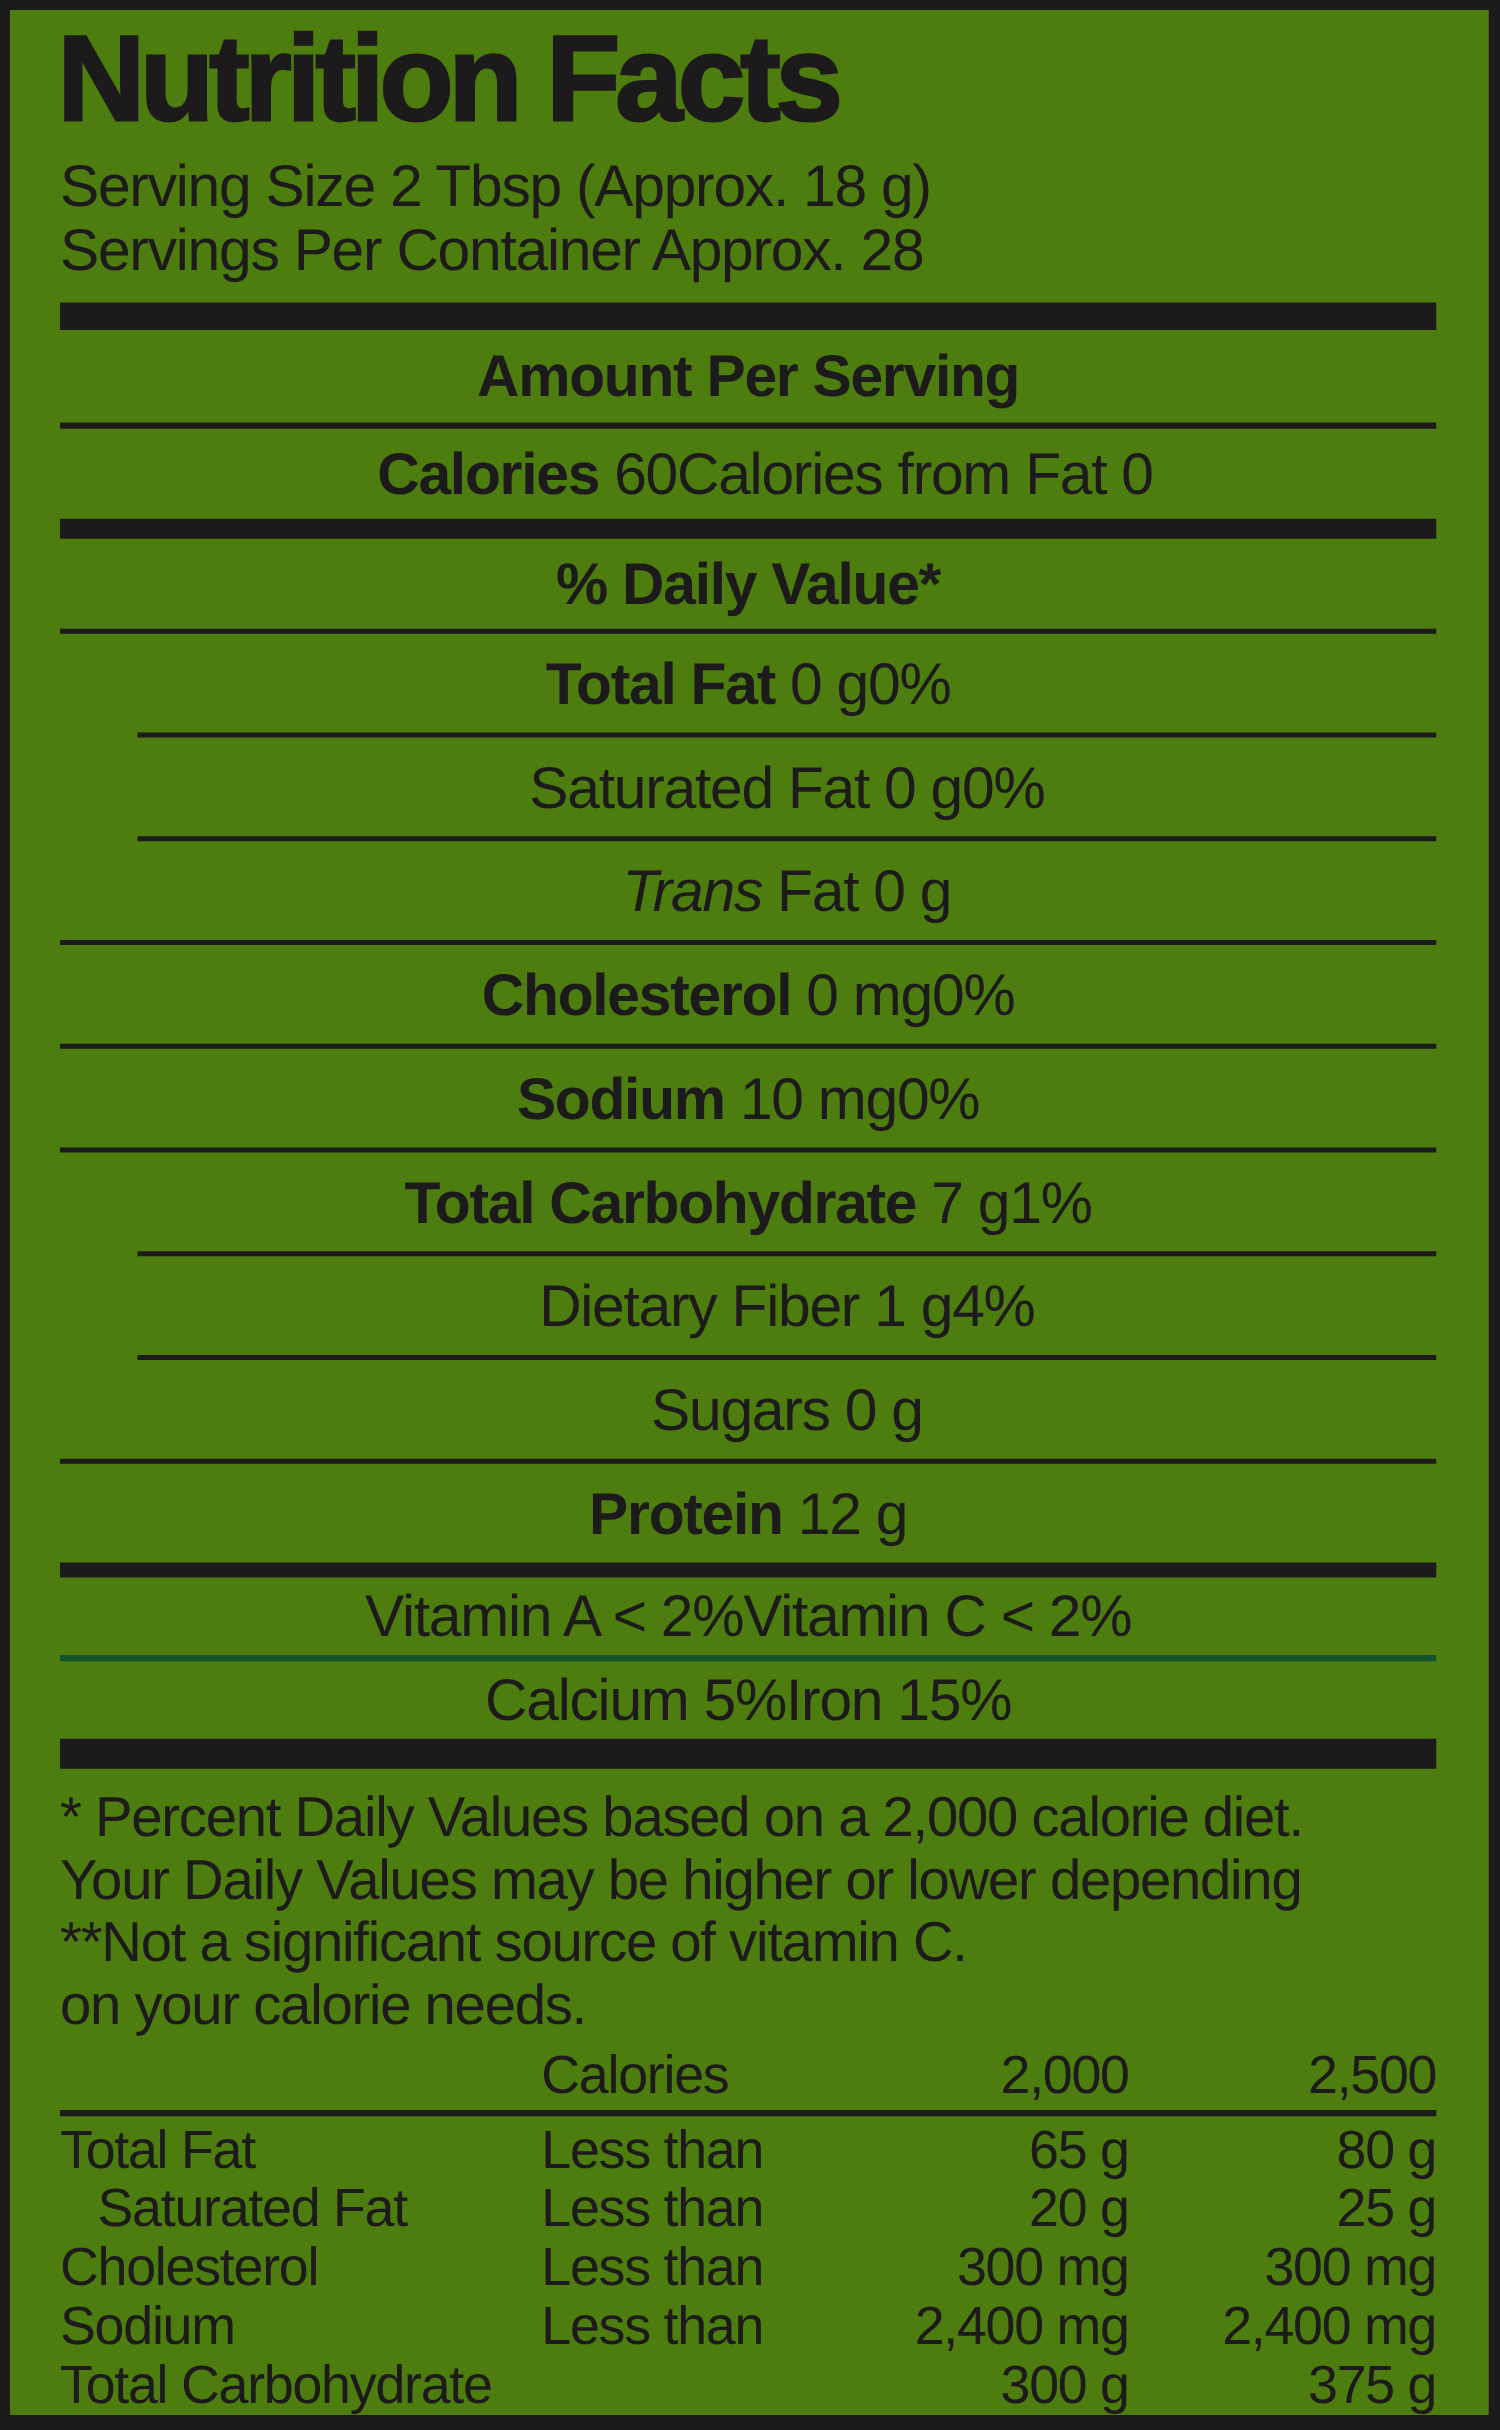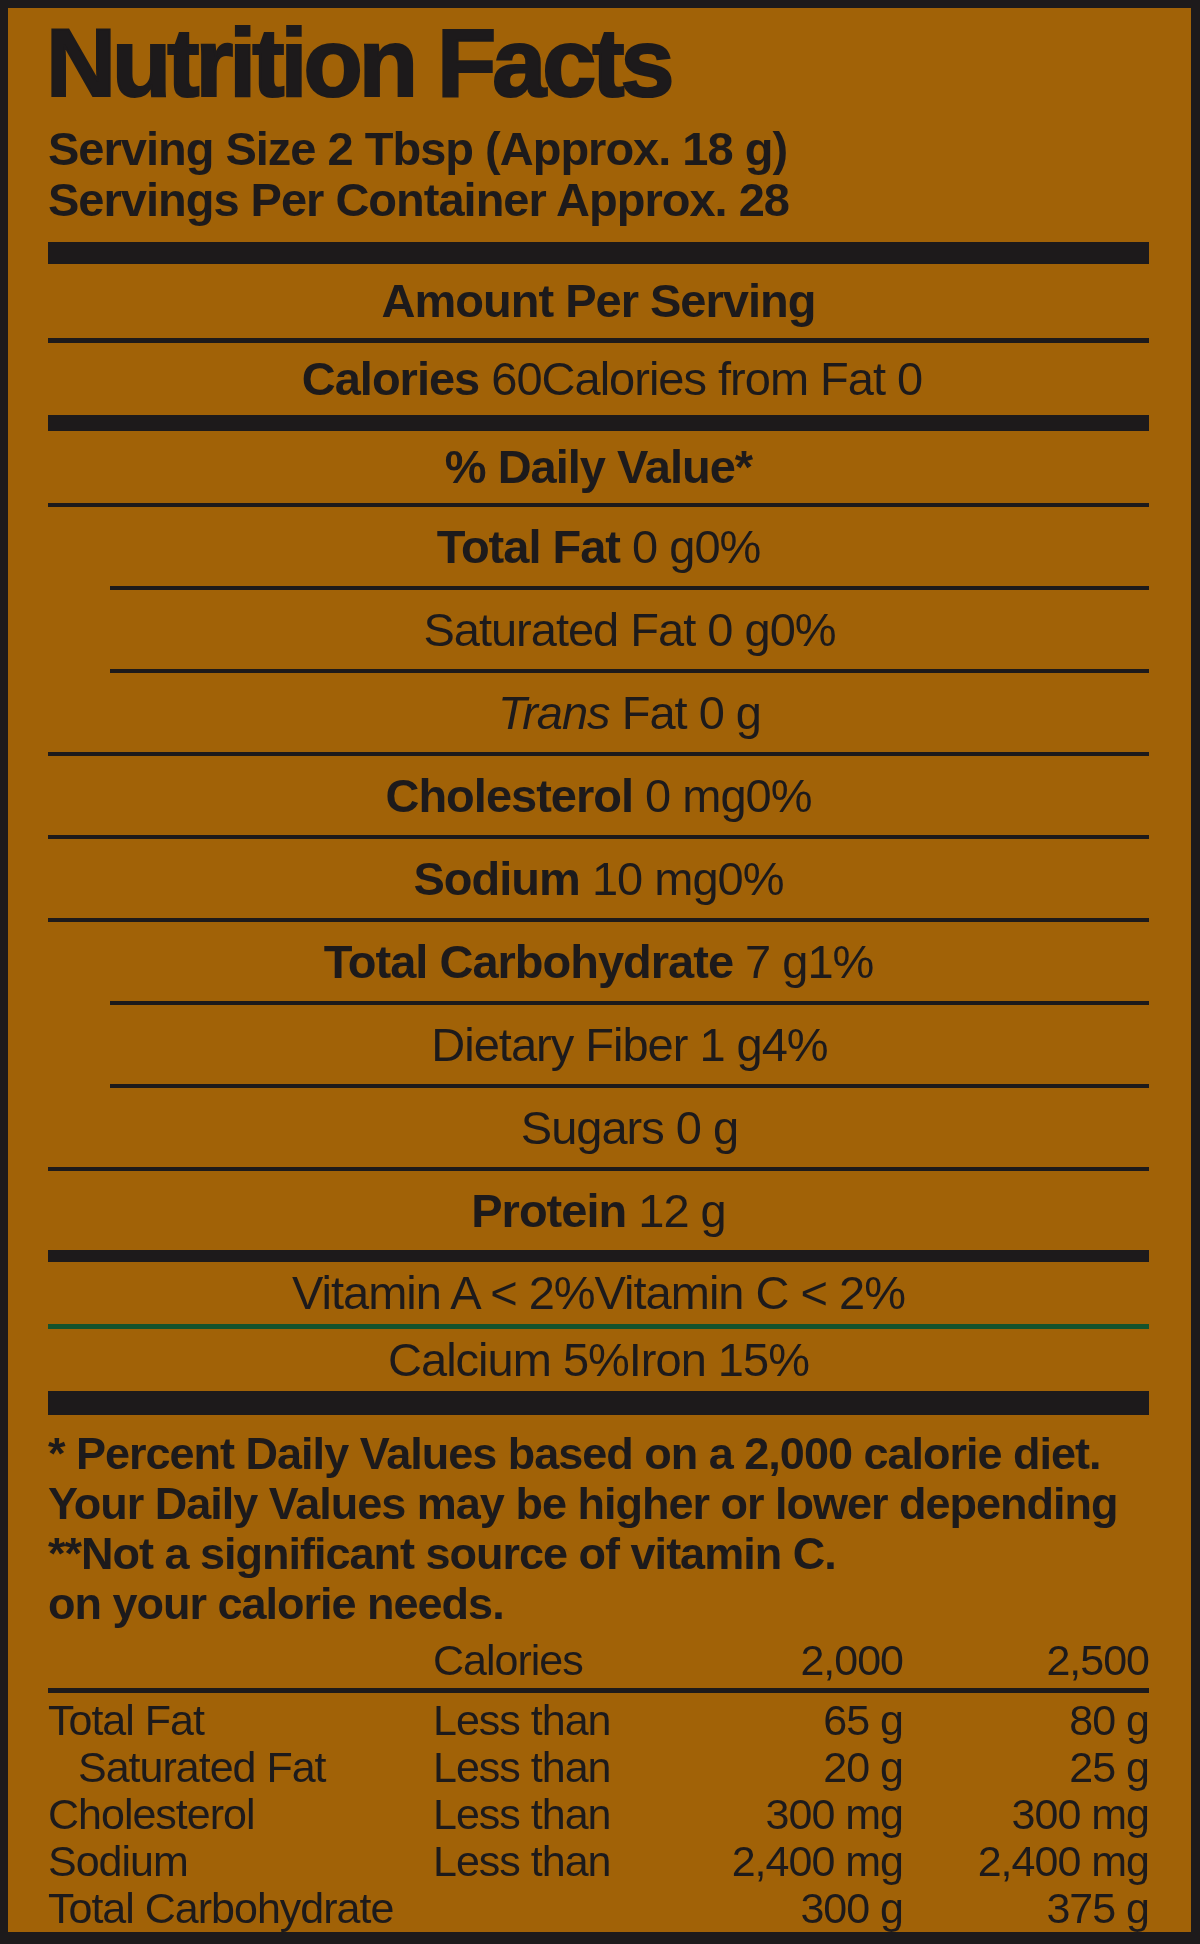--- a/index.html
+++ b/index.html
@@ -1,54 +1,54 @@
 <!DOCTYPE html>
 <html><head>
 <meta charset="utf-8">
 <style>
   html,body{margin:0;padding:0;background:#ffffff;}
   .label{
     position:relative;
     width:1200px;height:1944px;
     box-sizing:border-box;
-    background:#a16207;
+    background:#4d7c0f;
     border:8px solid #1d1a1b;
     border-right-width:9px;
     border-bottom-width:12px;
     padding:4px 42px 0 40px;
     font-family:"Liberation Sans", sans-serif;
     color:#1d1a1b;
     overflow:hidden;
   }
   .title{
     font-size:97px;
     font-weight:700;
     letter-spacing:-4px;
     line-height:1.02;
     margin:2px 0 10px -2px;
     -webkit-text-stroke:2.2px #1d1a1b;
   }
-  .serving-line{font-size:47px;line-height:51px;letter-spacing:-1px;font-weight:bold;}
+  .serving-line{font-size:47px;line-height:51px;letter-spacing:-1px;}
   .bar{background:#1d1a1b;width:100%;}
   .bar-a{height:22px;margin-top:17px;}
   .bar-b{height:16px;}
   .bar-c{height:12px;}
   .bar-d{height:24px;}
   .row{display:flex;align-items:center;justify-content:center;font-size:47px;letter-spacing:-1px;}
   .aps-row{height:74px;border-bottom:5px solid #1d1a1b;font-weight:700;}
   .cal-row{height:72px;margin-left:27px;}
   .dv-row{height:72px;font-weight:700;}
   .nutrient{height:79px;border-top:4px solid #1d1a1b;}
   .nutrient.indent{margin-left:62px;}
   .nm b{font-weight:700;}
   .nm i{font-style:italic;}
   .micro-row{height:62px;}
   .micro-row.first{border-bottom:5px solid #14532d;}
   .footnotes{margin-top:14px;font-size:45px;line-height:50px;letter-spacing:-1px;}
-  .foot-line{white-space:nowrap;font-weight:bold;}
+  .foot-line{white-space:nowrap;}
   .ref-table{
     display:grid;
     grid-template-columns:385px 220px 250px 1fr;
     font-size:43px;
     line-height:47px;
     letter-spacing:-1px;
     margin-top:8px;
   }
   .ref-table .c3,.ref-table .c4{text-align:right;}
   .ref-table .head{padding-bottom:2px;}

